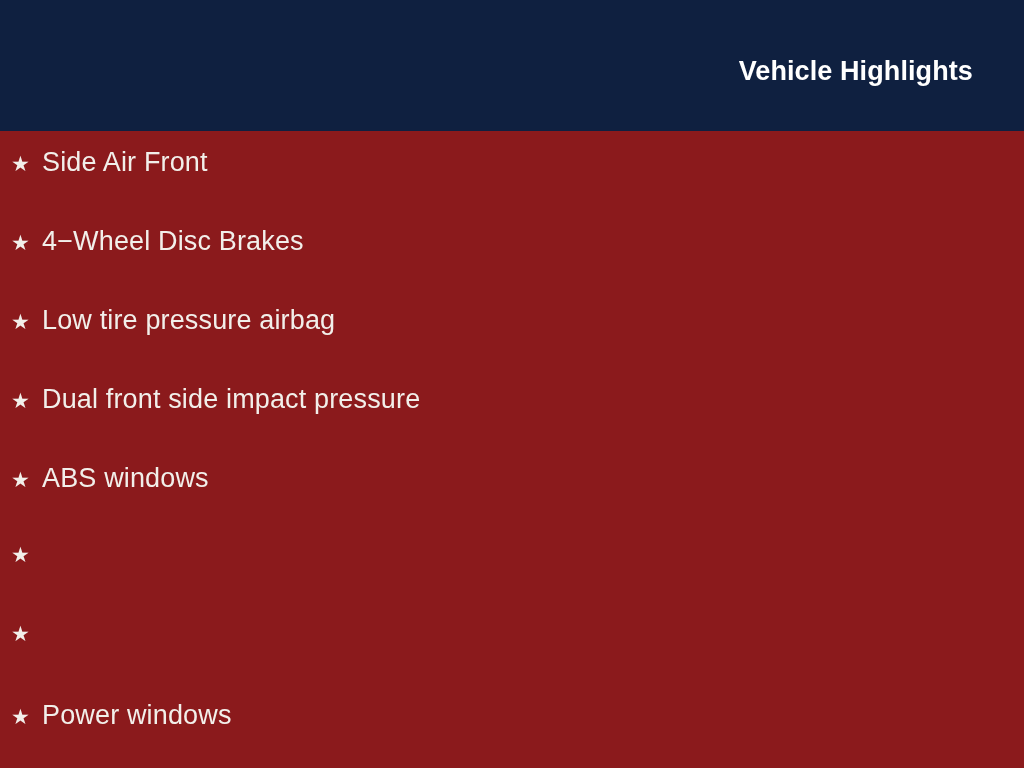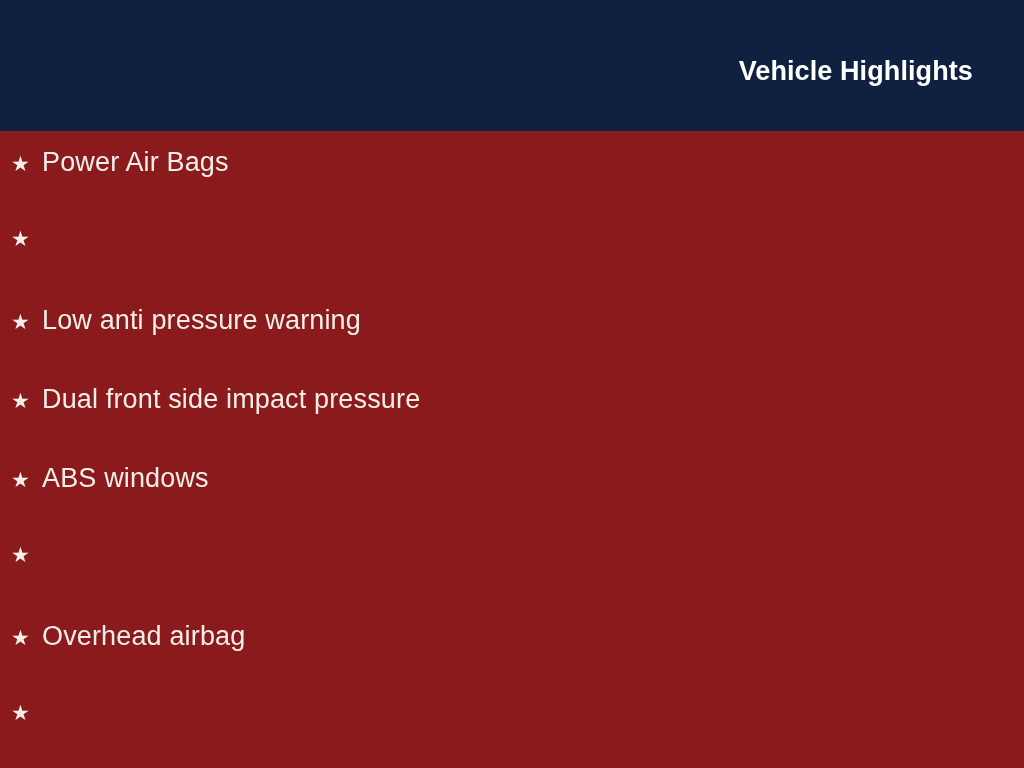--- a/index.html
+++ b/index.html
@@ -104,51 +104,52 @@
 
   <div id="header">
     <div id="header-title">Vehicle Highlights</div>
   </div>
 
   <div id="body">
     <ul id="highlights-list">
 
       <li class="highlight-item">
         <span class="star-icon">★</span>
-        <span class="highlight-label">Power Air Bags</span>
+        <span class="highlight-label">Side Air Front</span>
       </li>
 
       <li class="highlight-item">
         <span class="star-icon">★</span>
+        <span class="highlight-label">4−Wheel Disc Brakes</span>
       </li>
 
       <li class="highlight-item">
         <span class="star-icon">★</span>
-        <span class="highlight-label">Low anti pressure warning</span>
+        <span class="highlight-label">Low tire pressure airbag</span>
       </li>
 
       <li class="highlight-item">
         <span class="star-icon">★</span>
         <span class="highlight-label">Dual front side impact pressure</span>
       </li>
 
       <li class="highlight-item">
         <span class="star-icon">★</span>
         <span class="highlight-label">ABS windows</span>
       </li>
 
       <li class="highlight-item">
         <span class="star-icon">★</span>
       </li>
 
       <li class="highlight-item">
         <span class="star-icon">★</span>
-        <span class="highlight-label">Overhead airbag</span>
       </li>
 
       <li class="highlight-item">
         <span class="star-icon">★</span>
+        <span class="highlight-label">Power windows</span>
       </li>
 
     </ul>
   </div>
 
 </div>
 
 </body></html>

